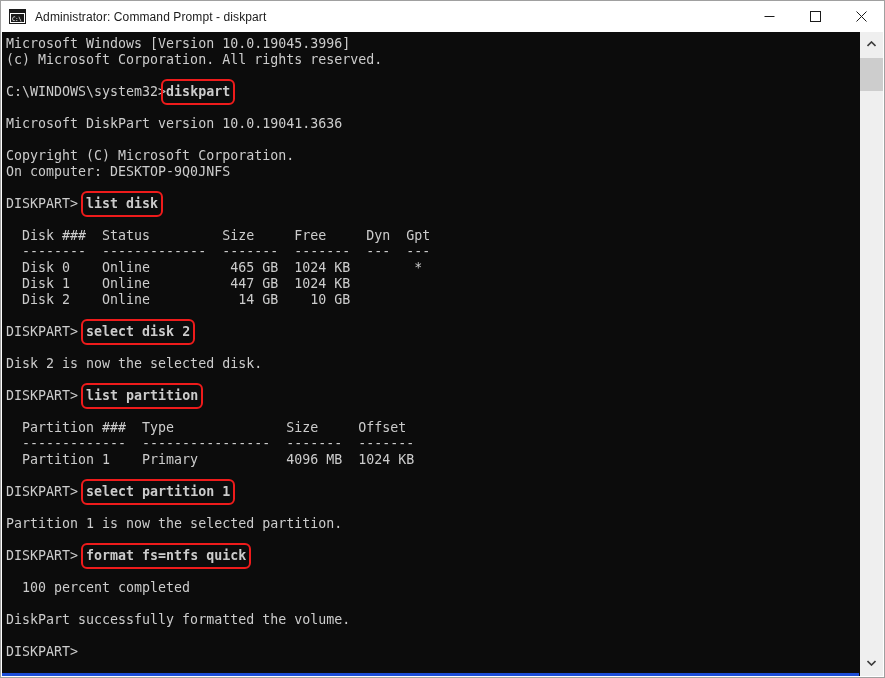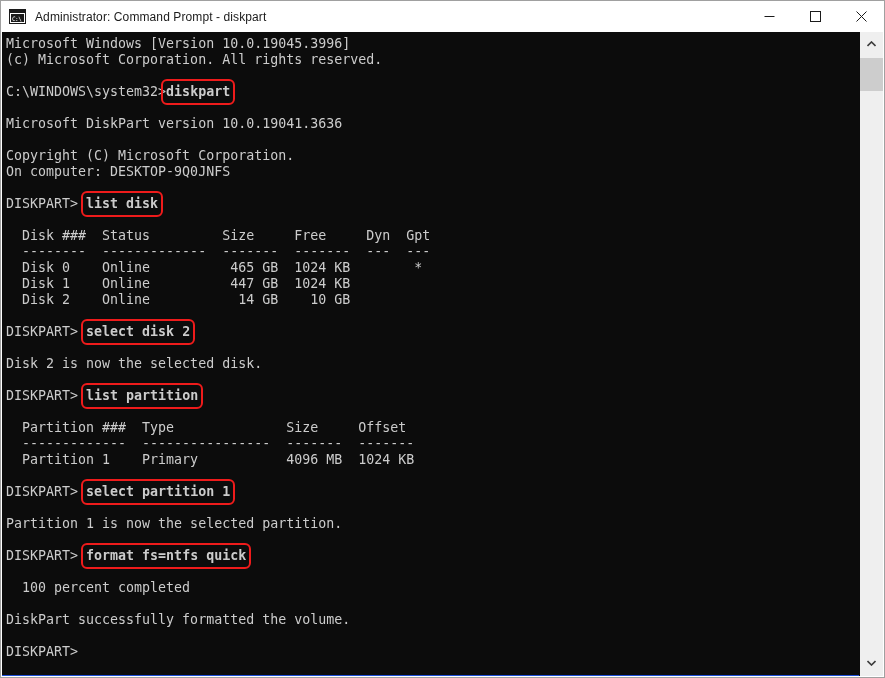--- a/index.html
+++ b/index.html
@@ -95,21 +95,21 @@
 
   
   #console {
     position: absolute;
     left: 1px;
     top: 31px;
     width: 881px;
     height: 644px;
     background: #0c0c0c;
     border-right: 1px solid #b4b4b4;
-    border-bottom: 1px solid #1d4ed8;
+    border-bottom: 3px solid #1d4ed8;
     box-sizing: border-box;
     overflow: hidden;
   }
   #term {
     position: absolute;
     left: 0; top: 0;
     width: 856px;
     height: 643px;
     background: #0c0c0c;
     padding: 4px 0 0 4px;

